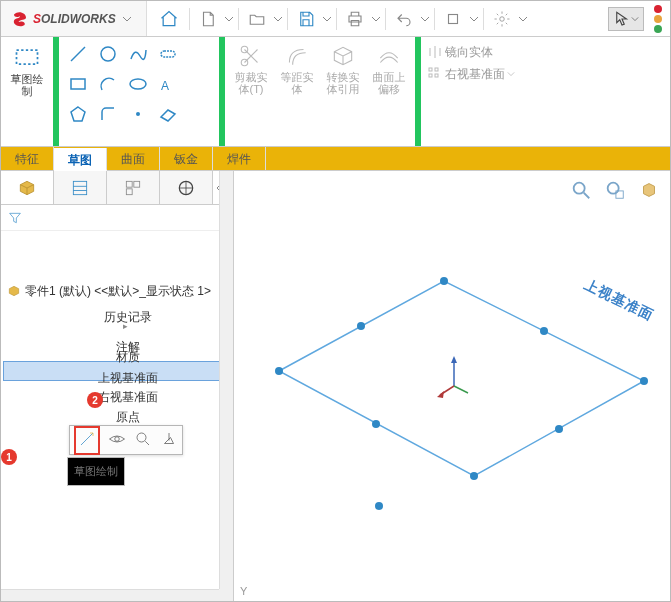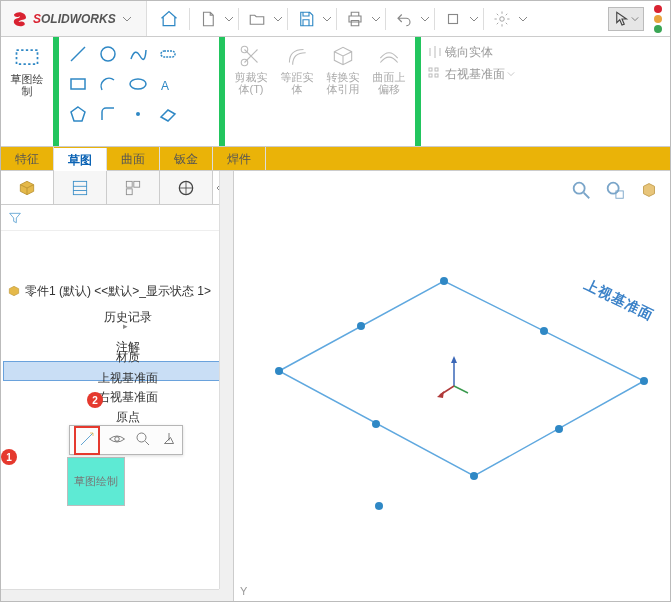--- a/index.html
+++ b/index.html
@@ -45,21 +45,21 @@
 .sp-arrows { display: flex; align-items: center; padding: 0 2px; }
 .filter-row { height: 26px; display: flex; align-items: center; padding-left: 6px; border-bottom: 1px solid #eee; }
 .tree { padding: 4px 2px; flex: 1; overflow: auto; position: relative; margin-top: 46px; }
 .tree-row { display: flex; align-items: center; height: 20px; padding-left: 4px; gap: 4px; font-size: 12px; color: #333; white-space: nowrap; }
 .tree-row.indent1 { padding-left: 22px; flex-direction: column; }
 .tree-row .exp { width: 10px; color: #888; font-size: 9px; }
 .tree-row.sel { background: #c9def5; border: 1px solid #6aa2dc; }
 .callout-badge { position: absolute; width: 16px; height: 16px; border-radius: 50%; color: #fff; font-size: 10px; font-weight: bold; display: flex; align-items: center; justify-content: center; background: #e5392e; z-index: 20; }
 .ctx-toolbar { position: absolute; left: 68px; top: 148px; height: 30px; border: 1px solid #b6b6b6; background: #fcfcfc; display: flex; align-items: center; padding: 2px 4px; gap: 8px; z-index: 15; box-shadow: 0 1px 3px rgba(0,0,0,.15); }
 .ctx-toolbar .first { border: 2px solid #e5392e; padding: 2px; }
-.tooltip { position: absolute; left: 66px; top: 180px; background: #5eead4; border: 1px solid #bdbdbd; padding: 16px 6px; font-size: 11px; color: #777; z-index: 14; }
+.tooltip { position: absolute; left: 66px; top: 180px; background: #000000; border: 1px solid #bdbdbd; padding: 6px 6px; font-size: 11px; color: #777; z-index: 14; }
 
 
 .viewport { flex: 1; position: relative; background: #fff; }
 .view-tools { position: absolute; right: 8px; top: 6px; display: flex; gap: 8px; }
 .view-tools .vt { width: 26px; height: 26px; display: flex; align-items: center; justify-content: center; }
 .plane-label { position: absolute; left: 355px; top: 105px; color: #3b82c8; font-weight: bold; font-size: 14px; transform: rotate(26deg); transform-origin: left top; letter-spacing: 1px; }
 .axis-y { position: absolute; left: 6px; bottom: 6px; color: #999; font-size: 11px; }
 .triad { position: absolute; left: 200px; top: 180px; }
 .handle { fill: #2f88c5; }
 .edge { stroke: #5fa8df; stroke-width: 1.5; fill: none; }

